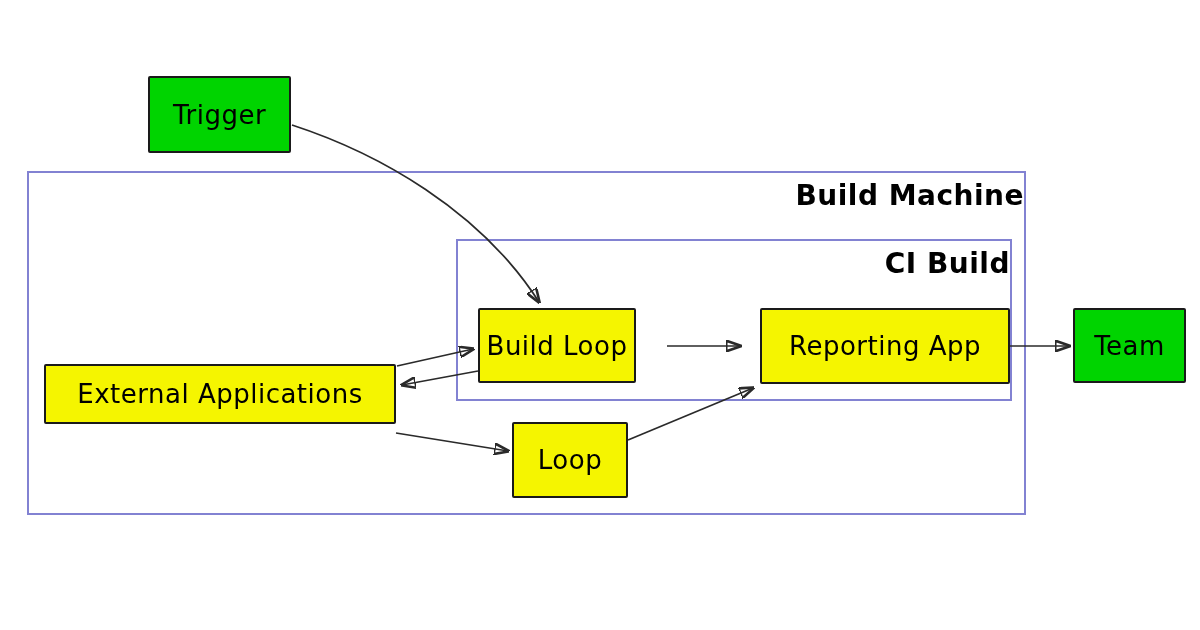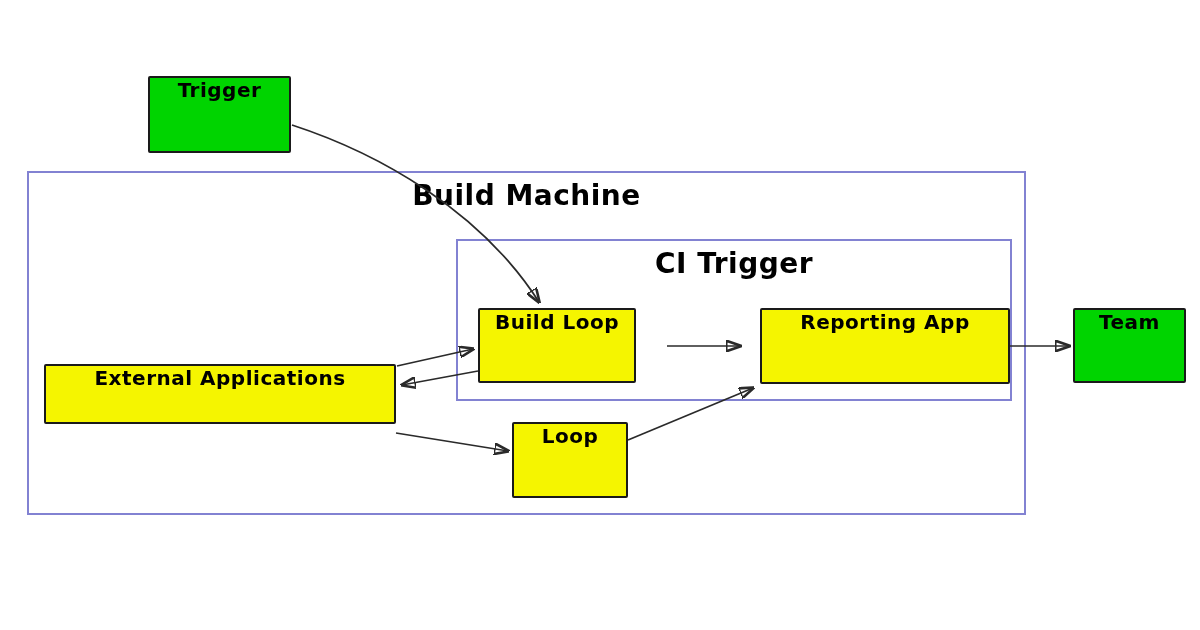--- a/index.html
+++ b/index.html
@@ -20,57 +20,57 @@
   }
   .stage{position:relative;width:1200px;height:630px;}
   .container{
     position:absolute;
     border:2px solid var(--container-border);
     background:transparent;
     box-sizing:border-box;
   }
   .container-label{
     position:absolute;top:6px;left:0;right:0;
-    text-align:center;
+    text-align:right;
     font-size:28px;font-weight:bold;
     letter-spacing:0.5px;
     color:var(--text);
   }
   .edges{
     position:absolute;left:0;top:0;width:1200px;height:630px;
     pointer-events:none;
   }
   .edges path{
     fill:none;stroke:var(--edge);stroke-width:1.7px;
   }
   .node{
     position:absolute;
-    display:flex;align-items:flex-start;justify-content:center;
+    display:flex;align-items:center;justify-content:center;
     border:2px solid var(--node-border);
     border-radius:2px;
     box-sizing:border-box;
-    font-size:20px;font-weight:bold;
+    font-size:26px;font-weight:normal;
     letter-spacing:0.5px;
     color:var(--text);
     white-space:nowrap;
   }
   .node.green{background:var(--node-green);}
   .node.yellow{background:var(--node-yellow);}
 </style>
 </head>
 <body>
 
 <div class="stage">
 
   <div class="container" style="left:27px;top:171px;width:999px;height:344px;">
     <div class="container-label">Build Machine</div>
   </div>
 
   <div class="container" style="left:456px;top:239px;width:556px;height:162px;">
-    <div class="container-label">CI Trigger</div>
+    <div class="container-label">CI Build</div>
   </div>
 
   <svg class="edges" width="1200" height="630" viewBox="0 0 1200 630" aria-hidden="true">
     <defs>
       <marker id="arrowhead" viewBox="0 0 10 7" refX="9" refY="3.5" markerWidth="9" markerHeight="7" orient="auto">
         <path d="M0,0 L10,3.5 L0,7 Z" fill="#1a1a1a" stroke="none"></path>
       </marker>
     </defs>
     <path d="M292,125 C378,153 480,210 539,302" marker-end="url(#arrowhead)"></path>
     <path d="M667,346 L740,346" marker-end="url(#arrowhead)"></path>

